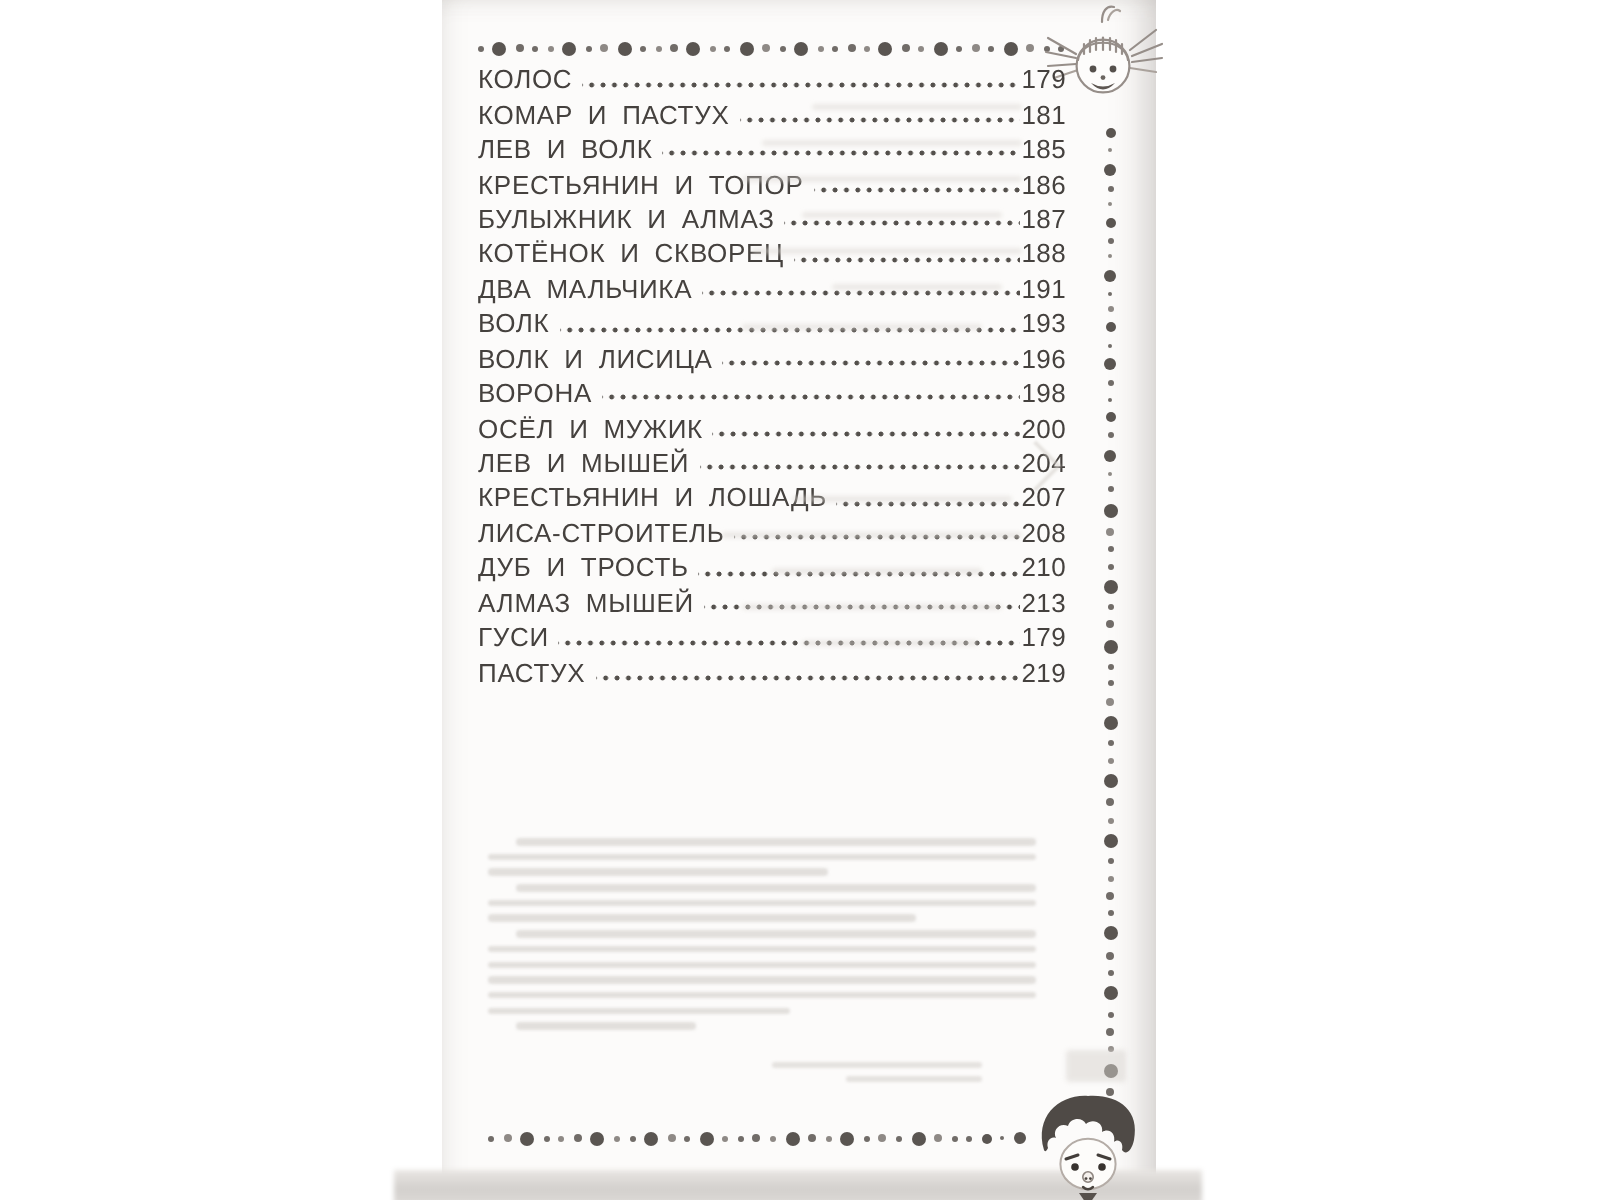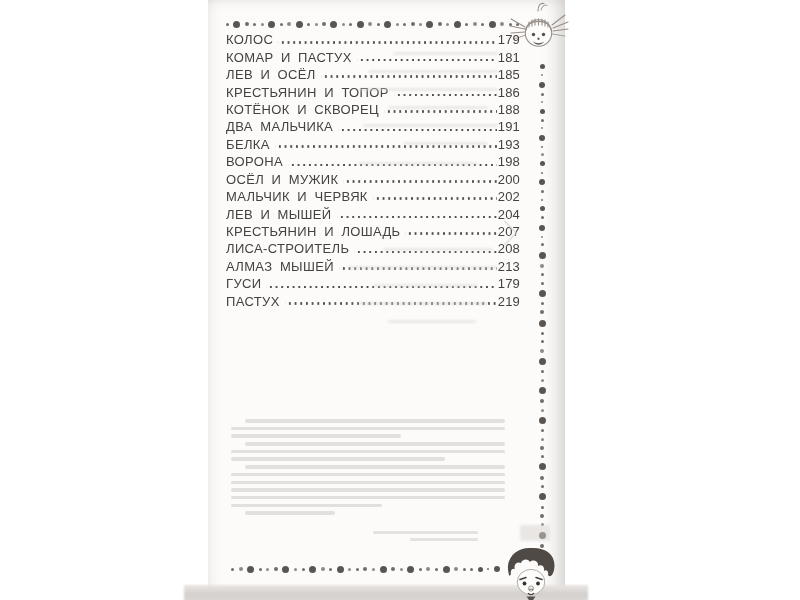--- a/index.html
+++ b/index.html
@@ -4,21 +4,21 @@
 <style>
   html,body{margin:0;padding:0;}
   body{
     width:800px;height:600px;position:relative;overflow:hidden;
     background:#ffffff;
     font-family:"Liberation Sans", sans-serif;
   }
   .stage{position:absolute;inset:0;}
   
   .page{
-    position:absolute;left:208px;top:0;width:357px;height:600px;
+    position:absolute;left:221px;top:0;width:357px;height:600px;
     background:#fcfbfa;
     box-shadow:
       inset -16px 0 18px -12px rgba(128,122,116,.38),
       inset 10px 0 14px -11px rgba(128,122,116,.22),
       inset 0 10px 12px -10px rgba(128,122,116,.14);
   }
   .bottom-band{
     position:absolute;left:-24px;bottom:-2px;width:404px;height:17px;
     background:linear-gradient(180deg,#e9e6e3 0%,#d3d0cd 55%,#dcd9d6 100%);
     filter:blur(1.2px);
@@ -239,73 +239,83 @@
           <span class="toc-title">КОЛОС</span>
           <span class="toc-leader"></span>
           <span class="toc-page">179</span>
         </div>
         <div class="toc-row">
           <span class="toc-title">КОМАР И ПАСТУХ</span>
           <span class="toc-leader"></span>
           <span class="toc-page">181</span>
         </div>
         <div class="toc-row">
-          <span class="toc-title">ЛЕВ И ОСЁЛ</span>
+          <span class="toc-title">ЛЕВ И ВОЛК</span>
           <span class="toc-leader"></span>
           <span class="toc-page">185</span>
         </div>
         <div class="toc-row">
           <span class="toc-title">КРЕСТЬЯНИН И ТОПОР</span>
           <span class="toc-leader"></span>
           <span class="toc-page">186</span>
         </div>
         <div class="toc-row">
+          <span class="toc-title">БУЛЫЖНИК И АЛМАЗ</span>
+          <span class="toc-leader"></span>
+          <span class="toc-page">187</span>
+        </div>
+        <div class="toc-row">
           <span class="toc-title">КОТЁНОК И СКВОРЕЦ</span>
           <span class="toc-leader"></span>
           <span class="toc-page">188</span>
         </div>
         <div class="toc-row">
           <span class="toc-title">ДВА МАЛЬЧИКА</span>
           <span class="toc-leader"></span>
           <span class="toc-page">191</span>
         </div>
         <div class="toc-row">
-          <span class="toc-title">БЕЛКА</span>
+          <span class="toc-title">ВОЛК</span>
           <span class="toc-leader"></span>
           <span class="toc-page">193</span>
         </div>
         <div class="toc-row">
+          <span class="toc-title">ВОЛК И ЛИСИЦА</span>
+          <span class="toc-leader"></span>
+          <span class="toc-page">196</span>
+        </div>
+        <div class="toc-row">
           <span class="toc-title">ВОРОНА</span>
           <span class="toc-leader"></span>
           <span class="toc-page">198</span>
         </div>
         <div class="toc-row">
           <span class="toc-title">ОСЁЛ И МУЖИК</span>
           <span class="toc-leader"></span>
           <span class="toc-page">200</span>
         </div>
         <div class="toc-row">
-          <span class="toc-title">МАЛЬЧИК И ЧЕРВЯК</span>
-          <span class="toc-leader"></span>
-          <span class="toc-page">202</span>
-        </div>
-        <div class="toc-row">
           <span class="toc-title">ЛЕВ И МЫШЕЙ</span>
           <span class="toc-leader"></span>
           <span class="toc-page">204</span>
         </div>
         <div class="toc-row">
           <span class="toc-title">КРЕСТЬЯНИН И ЛОШАДЬ</span>
           <span class="toc-leader"></span>
           <span class="toc-page">207</span>
         </div>
         <div class="toc-row">
           <span class="toc-title">ЛИСА-СТРОИТЕЛЬ</span>
           <span class="toc-leader"></span>
           <span class="toc-page">208</span>
+        </div>
+        <div class="toc-row">
+          <span class="toc-title">ДУБ И ТРОСТЬ</span>
+          <span class="toc-leader"></span>
+          <span class="toc-page">210</span>
         </div>
         <div class="toc-row">
           <span class="toc-title">АЛМАЗ МЫШЕЙ</span>
           <span class="toc-leader"></span>
           <span class="toc-page">213</span>
         </div>
         <div class="toc-row">
           <span class="toc-title">ГУСИ</span>
           <span class="toc-leader"></span>
           <span class="toc-page">179</span>

